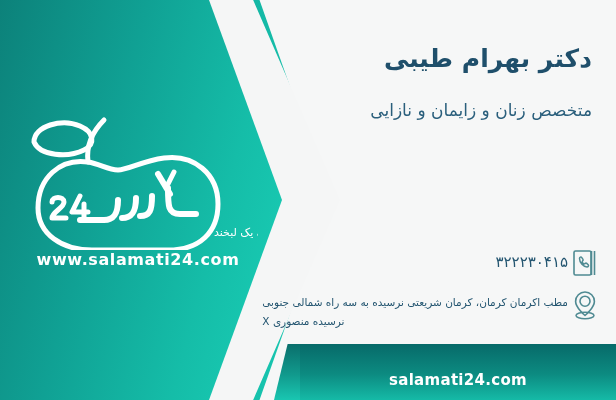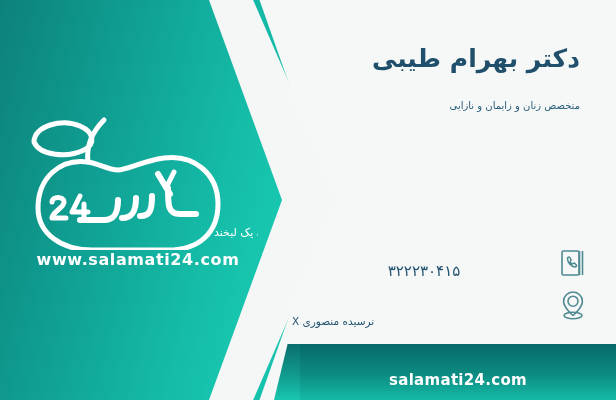--- a/index.html
+++ b/index.html
@@ -81,41 +81,41 @@
     font-size: 16px;
     letter-spacing: 0.6px;
     font-family: "DejaVu Sans", "Liberation Sans", sans-serif;
     direction: ltr;
     font-weight: bold;
   }
 
   
   .right {
     position: absolute;
-    left: 288px;
+    left: 300px;
     top: 0;
     width: 316px;
     height: 340px;
   }
 
   .doc-name {
     position: absolute;
     right: 24px;
     top: 44px;
     font-size: 25px;
     font-weight: bold;
     color: #1f4f6b;
     white-space: nowrap;
     letter-spacing: -0.2px;
   }
   .doc-spec {
     position: absolute;
     right: 24px;
     top: 100px;
-    font-size: 10px;
+    font-size: 17px;
     color: #2a5f7c;
     white-space: nowrap;
   }
 
   
   .contact {
     position: absolute;
     right: 14px;
     top: 246px;
     width: 302px;
@@ -139,24 +139,23 @@
   .row-text {
     flex: 1 1 auto;
     text-align: left;
     padding-left: 4px;
     padding-top: 3px;
     color: #235570;
   }
   .phone-text {
     font-size: 15px;
     letter-spacing: 1px;
-    text-align: center;
+    text-align: right;
     padding-top: 7px;
     direction: rtl;
-    margin-top: 9px;
   }
   .addr-line {
     font-size: 10.5px;
     line-height: 16px;
     text-align: left;
     white-space: nowrap;
     color: #235570;
   }
 
   
@@ -251,21 +250,21 @@
       <div class="row">
         <span class="row-icon">
           <svg width="30" height="32" viewBox="0 0 30 32">
             <path d="M15 3 C9.8 3, 5.6 7.2, 5.6 12.4 C5.6 18.4, 15 26.5, 15 26.5
                      C15 26.5, 24.4 18.4, 24.4 12.4 C24.4 7.2, 20.2 3, 15 3 Z" fill="none" stroke="#4f8a92" stroke-width="1.6" stroke-linejoin="round"></path>
             <circle cx="15" cy="12.2" r="5" fill="none" stroke="#4f8a92" stroke-width="1.6"></circle>
             <ellipse cx="15" cy="26.5" rx="9" ry="3.2" fill="none" stroke="#4f8a92" stroke-width="1.5"></ellipse>
           </svg>
         </span>
         <span class="row-text">
-          <br>
+          <span class="addr-line">مطب اکرمان کرمان، کرمان شریعتی نرسیده به سه راه شمالی جنوبی</span><br>
           <span class="addr-line">نرسیده منصوری X</span>
         </span>
       </div>
 
     </div>
   </div>
 
   <div class="bar-tab"></div>
   <div class="bottom-bar">
     <span class="site">salamati24.com</span>

